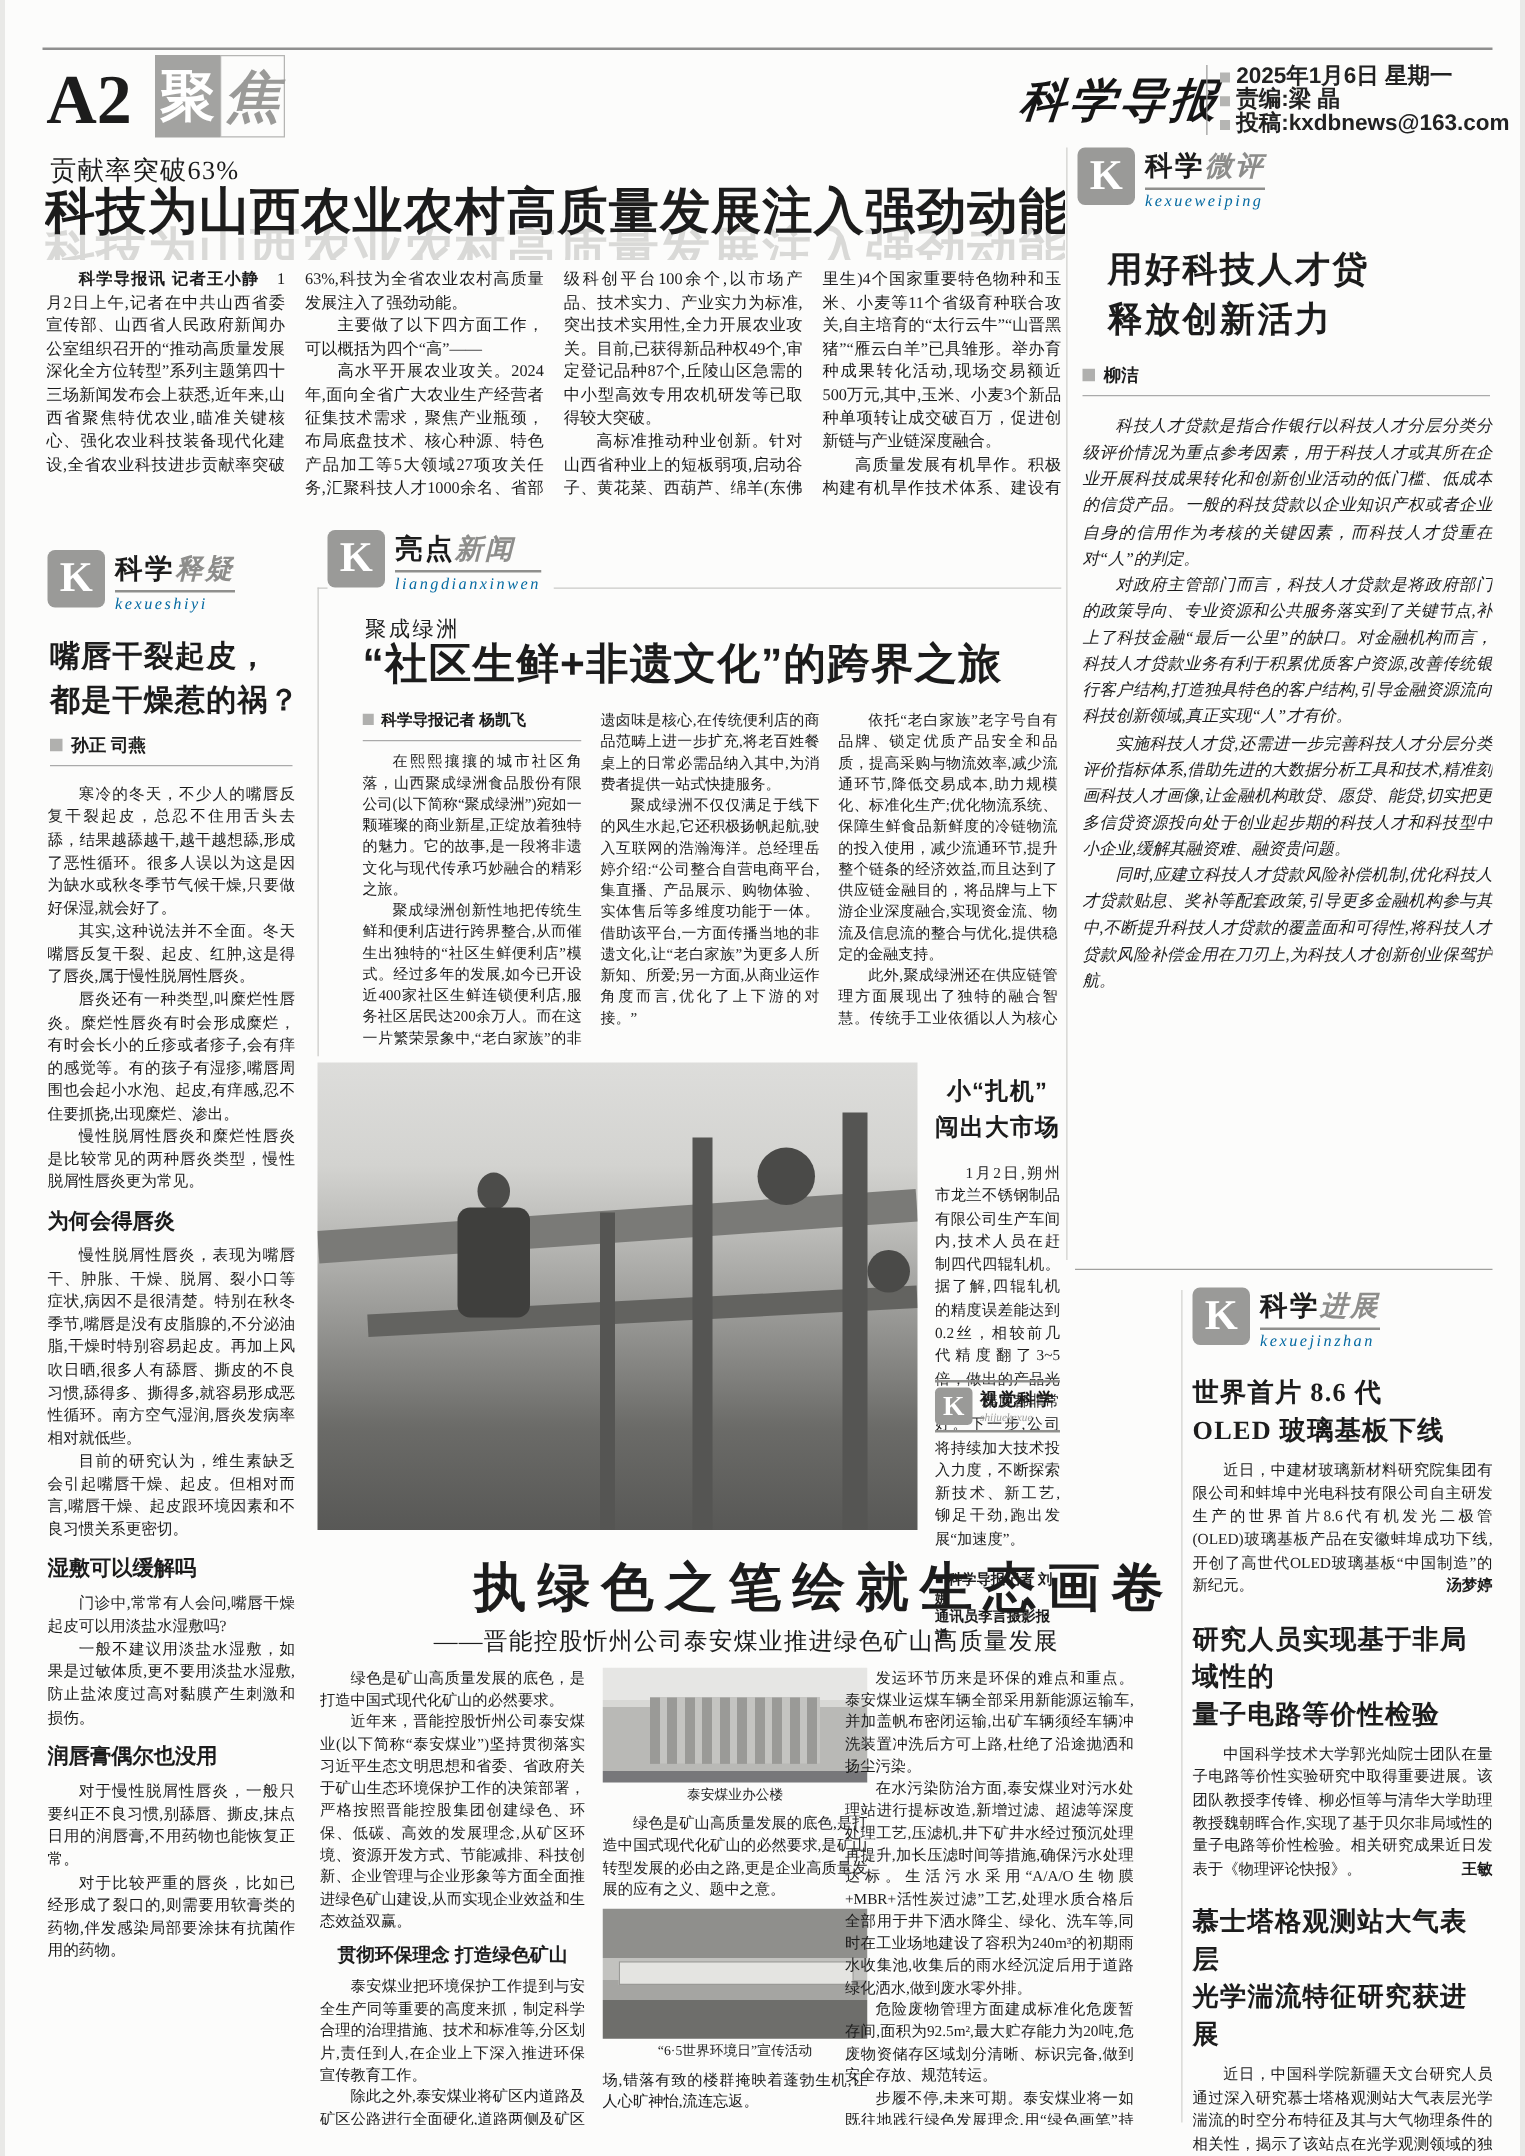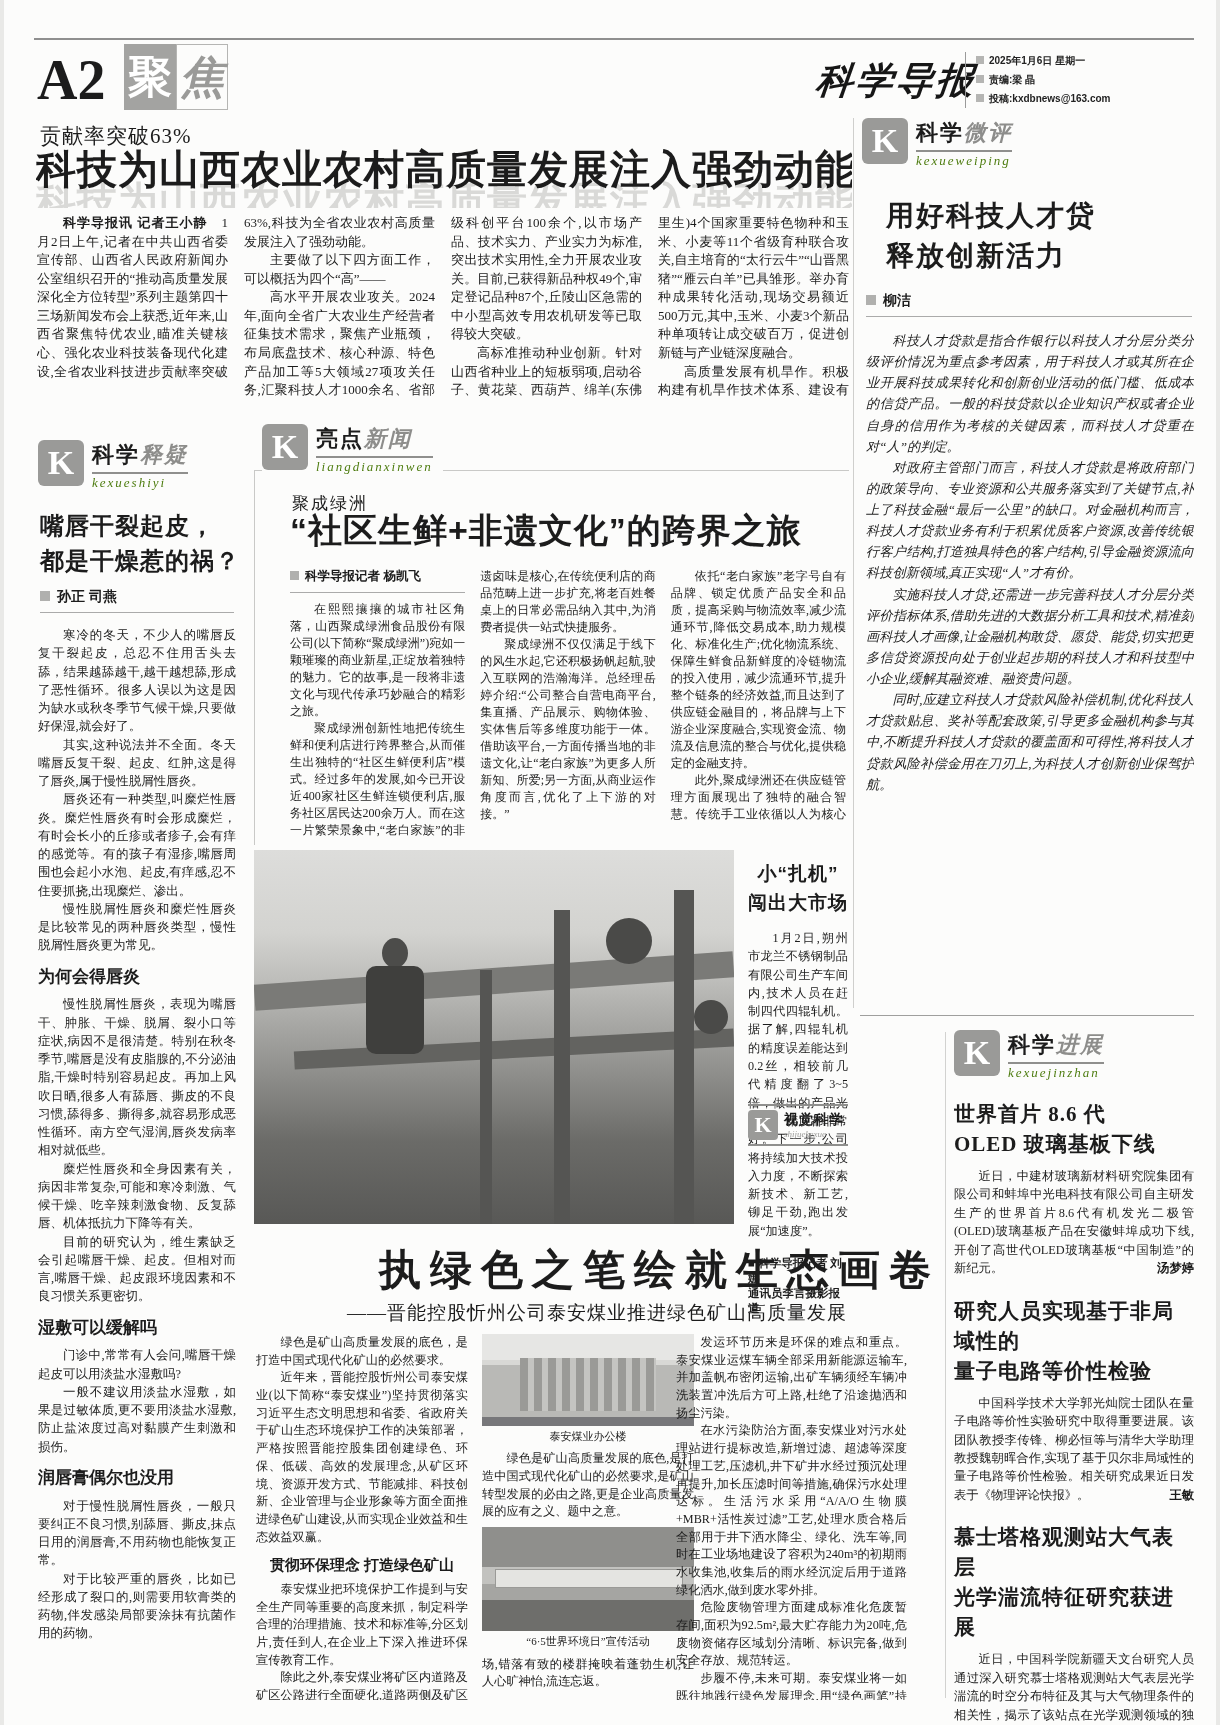--- a/index.html
+++ b/index.html
@@ -15,21 +15,21 @@
   .edition{left:33px;top:48px;font-size:56px;font-weight:bold;font-family:"Liberation Serif",serif;}
   .focus-logo{left:120px;top:44px;width:104px;height:66px;display:flex;}
   .focus-a{width:52px;height:66px;background:#a3a3a1;color:#fff;font-size:44px;font-weight:bold;
            display:flex;align-items:center;justify-content:center;font-family:"Liberation Sans",sans-serif;}
   .focus-b{width:50px;height:64px;border:1px solid #b5b5b3;color:#9a9a98;font-size:44px;font-weight:bold;
            display:flex;align-items:center;justify-content:center;font-style:italic;
            font-family:"Liberation Serif",serif;}
   .masthead{left:812px;top:56px;font-size:37px;font-weight:bold;font-style:italic;color:#161616;
             transform:skewX(-6deg);letter-spacing:3px;font-family:"Liberation Serif",serif;}
   .mast-divider{left:961px;top:52px;width:1px;height:56px;background:#9a9a9a;}
-  .issue-info{left:972px;top:51px;font-size:10px;line-height:19px;color:#222;font-weight:bold;
+  .issue-info{left:972px;top:51px;font-size:18px;line-height:19px;color:#222;font-weight:bold;
               font-family:"Liberation Sans",sans-serif;}
   .issue-info .sq{display:inline-block;width:8px;height:8px;background:#b5b5b3;margin-right:5px;}
 
   
   .kicker{left:36px;top:122px;font-size:21px;letter-spacing:1px;}
   .headline-wrap{left:32px;top:146px;width:816px;height:62px;overflow:hidden;}
   .headline{font-size:40px;line-height:46px;font-weight:900;font-family:"Liberation Sans",sans-serif;
             letter-spacing:1px;white-space:nowrap;text-shadow:0 32px 0 #d9d9d7;}
   .main-body{left:33px;top:214px;width:812px;height:196px;column-count:4;column-gap:16px;column-fill:auto;
              font-size:13px;line-height:1.43;overflow:hidden;}
@@ -37,21 +37,21 @@
   .lead-label{font-weight:bold;font-family:"Liberation Sans",sans-serif;}
 
   
   .sec-logo{display:flex;align-items:flex-start;}
   .kbox{width:46px;height:46px;background:#9a9a98;border-radius:6px;color:#fff;
         display:flex;align-items:center;justify-content:center;font-size:34px;font-weight:bold;
         font-family:"Liberation Serif",serif;flex:0 0 auto;}
   .sec-txt{margin-left:8px;}
   .sec-cn{font-size:22px;font-weight:bold;font-family:"Liberation Sans",sans-serif;letter-spacing:2px;}
   .sec-cn .brush{font-weight:bold;font-style:italic;color:#8d8d8b;font-family:"Liberation Serif",serif;}
-  .sec-py{font-size:13px;font-style:italic;color:#4d7c0f;letter-spacing:2px;border-top:2px solid #8f8f8d;
+  .sec-py{font-size:13px;font-style:italic;color:#0369a1;letter-spacing:2px;border-top:2px solid #8f8f8d;
           padding-top:1px;margin-top:2px;font-family:"Liberation Serif",serif;}
 
   
   .rail-divider-v{left:849px;top:118px;width:1px;height:890px;background:#cfcfcd;}
   .wp-logo{left:858px;top:118px;}
   .wp-title{left:882px;top:196px;font-size:28px;line-height:40px;font-weight:900;
             font-family:"Liberation Sans",sans-serif;letter-spacing:2px;}
   .author-bar{font-size:14px;font-weight:bold;font-family:"Liberation Sans",sans-serif;
               border-bottom:1px solid #aaa;padding-bottom:6px;}
   .author-bar .sq{display:inline-block;width:10px;height:10px;background:#b0b0ae;margin-right:7px;}
@@ -193,21 +193,20 @@
     <div>都是干燥惹的祸？</div>
   </div>
   <div class="abs sy-author author-bar"><span class="sq"></span><span>孙正 司燕</span></div>
   <div class="abs sy-body jz">
     <p class="ind">寒冷的冬天，不少人的嘴唇反复干裂起皮，总忍不住用舌头去舔，结果越舔越干,越干越想舔,形成了恶性循环。很多人误以为这是因为缺水或秋冬季节气候干燥,只要做好保湿,就会好了。</p>
     <p class="ind">其实,这种说法并不全面。冬天嘴唇反复干裂、起皮、红肿,这是得了唇炎,属于慢性脱屑性唇炎。</p>
     <p class="ind">唇炎还有一种类型,叫糜烂性唇炎。糜烂性唇炎有时会形成糜烂，有时会长小的丘疹或者疹子,会有痒的感觉等。有的孩子有湿疹,嘴唇周围也会起小水泡、起皮,有痒感,忍不住要抓挠,出现糜烂、渗出。</p>
     <p class="ind">慢性脱屑性唇炎和糜烂性唇炎是比较常见的两种唇炎类型，慢性脱屑性唇炎更为常见。</p>
     <p class="subhead">为何会得唇炎</p>
     <p class="ind">慢性脱屑性唇炎，表现为嘴唇干、肿胀、干燥、脱屑、裂小口等症状,病因不是很清楚。特别在秋冬季节,嘴唇是没有皮脂腺的,不分泌油脂,干燥时特别容易起皮。再加上风吹日晒,很多人有舔唇、撕皮的不良习惯,舔得多、撕得多,就容易形成恶性循环。南方空气湿润,唇炎发病率相对就低些。</p>
-    <p class="ind">糜烂性唇炎和全身因素有关，病因非常复杂,可能和寒冷刺激、气候干燥、吃辛辣刺激食物、反复舔唇、机体抵抗力下降等有关。</p>
     <p class="ind">目前的研究认为，维生素缺乏会引起嘴唇干燥、起皮。但相对而言,嘴唇干燥、起皮跟环境因素和不良习惯关系更密切。</p>
     <p class="subhead">湿敷可以缓解吗</p>
     <p class="ind">门诊中,常常有人会问,嘴唇干燥起皮可以用淡盐水湿敷吗?</p>
     <p class="ind">一般不建议用淡盐水湿敷，如果是过敏体质,更不要用淡盐水湿敷,防止盐浓度过高对黏膜产生刺激和损伤。</p>
     <p class="subhead">润唇膏偶尔也没用</p>
     <p class="ind">对于慢性脱屑性唇炎，一般只要纠正不良习惯,别舔唇、撕皮,抹点日用的润唇膏,不用药物也能恢复正常。</p>
     <p class="ind">对于比较严重的唇炎，比如已经形成了裂口的,则需要用软膏类的药物,伴发感染局部要涂抹有抗菌作用的药物。</p>
 
   </div>
 

